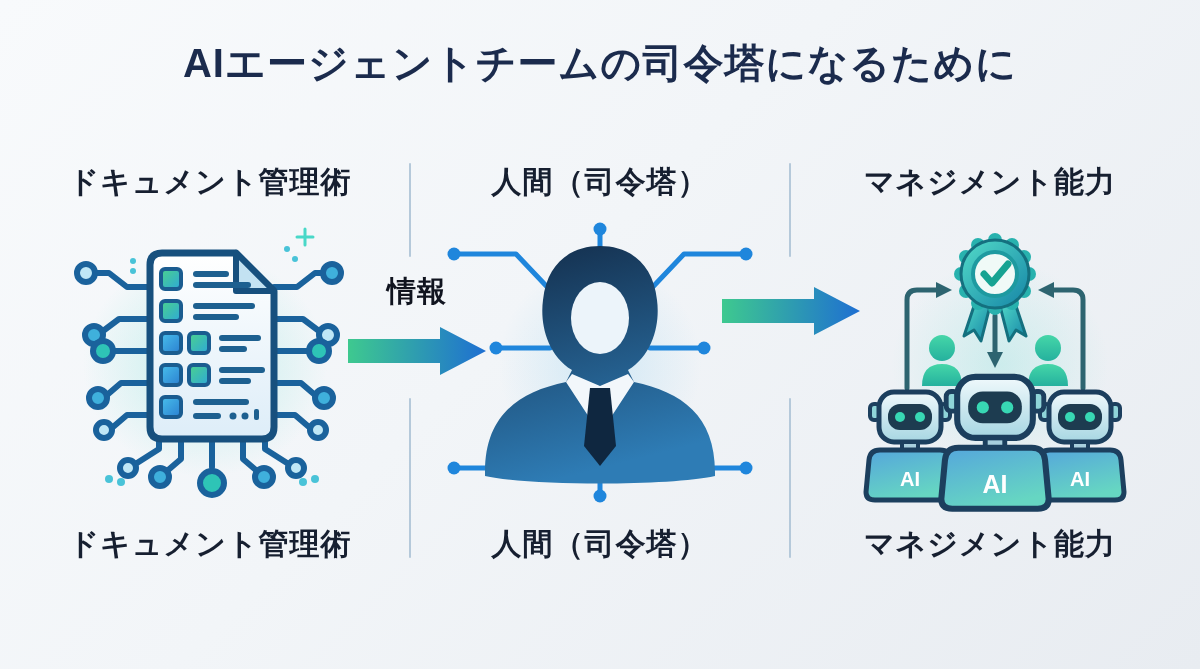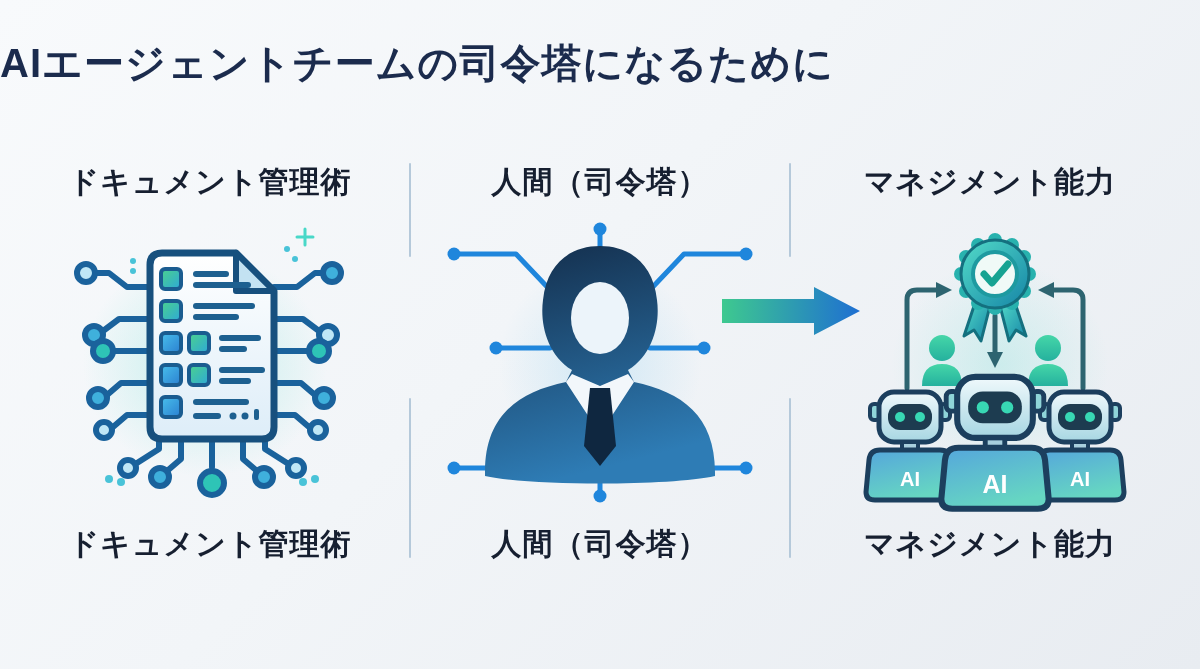--- a/index.html
+++ b/index.html
@@ -2,21 +2,21 @@
 <html><head>
 <meta charset="utf-8">
 <style>
   html,body{margin:0;padding:0;}
   body{font-family:"Liberation Sans","DejaVu Sans",sans-serif;}
   .stage{
     position:relative;width:1200px;height:669px;overflow:hidden;
     background:linear-gradient(135deg,#f8fafc 0%,#f2f5f8 45%,#e8ecf1 100%);
   }
   .page-title{
-    position:absolute;top:36px;left:0;right:0;text-align:left;
+    position:absolute;top:36px;left:0;right:0;text-align:center;
     font-size:40px;font-weight:800;color:#1b2b4d;letter-spacing:1px;
   }
   .col-label{
     position:absolute;text-align:center;font-size:30px;font-weight:800;
     color:#161f30;letter-spacing:1px;
   }
   .lbl-doc-top{left:10px;top:162px;width:400px;}
   .lbl-human-top{left:410px;top:162px;width:380px;}
   .lbl-mgmt-top{left:790px;top:162px;width:400px;}
   .lbl-doc-bot{left:10px;top:524px;width:400px;}
@@ -163,20 +163,32 @@
           <rect x="164" y="153" width="32" height="6" rx="3"></rect>
         <rect x="138" y="174" width="56" height="6" rx="3"></rect>
           <rect x="138" y="188" width="28" height="6" rx="3"></rect>
         <circle cx="178" cy="191" r="3.5"></circle>
           <circle cx="190" cy="191" r="3.5"></circle>
         <rect x="199" y="184" width="5" height="11" rx="2"></rect>
       </g>
     </g>
   </svg>
 
+  <div class="flow-arrow info">
+    <div class="arrow-label">情報</div>
+    <svg class="arrow-svg" width="138" height="76" viewBox="0 0 138 76">
+      <defs>
+        <linearGradient id="arrowGrad1" x1="0" y1="0" x2="1" y2="0">
+          <stop offset="0" stop-color="#3ec98f"></stop>
+            <stop offset="1" stop-color="#1e6fd2"></stop>
+        </linearGradient>
+      </defs>
+      <path d="M0,26 H92 V14 L138,38 L92,62 V50 H0 Z" fill="url(#arrowGrad1)"></path>
+    </svg>
+  </div>
 
   <svg class="icon icon-person" width="320" height="290" viewBox="0 0 320 290">
     <defs>
       <linearGradient id="personG" x1="0" y1="0" x2="0.25" y2="1">
         <stop offset="0" stop-color="#132c49"></stop>
           <stop offset="1" stop-color="#2e7cb5"></stop>
       </linearGradient>
     </defs>
     <g stroke="#1f86dc" stroke-width="5" fill="none" stroke-linecap="round" stroke-linejoin="round">
       <line x1="160" y1="42" x2="160" y2="14"></line>

